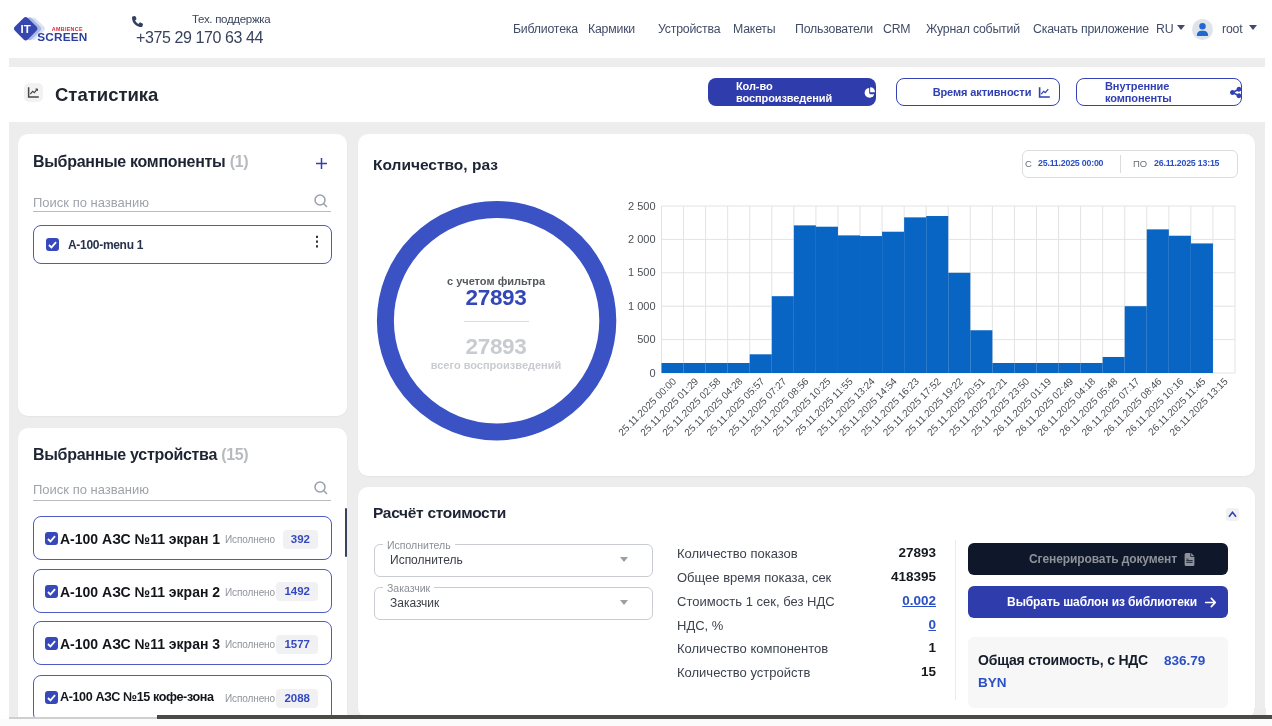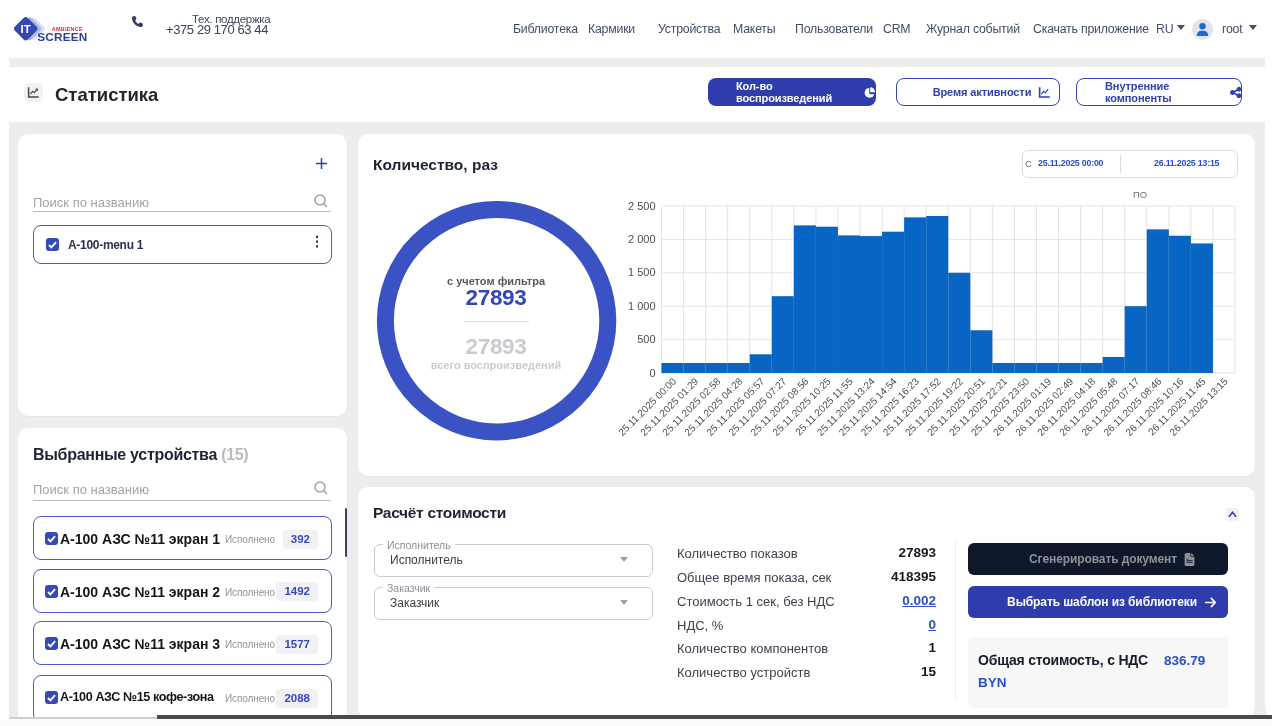--- a/index.html
+++ b/index.html
@@ -23,21 +23,21 @@
     <text x="13.7" y="22.8" text-anchor="middle" font-size="11.5" font-weight="bold" fill="#fff">IT</text>
     <text x="70.9" y="21.3" text-anchor="end" font-size="5.4" font-weight="bold" fill="#d62839" letter-spacing="0.3">AMBIENCE</text>
     <text x="25.2" y="31.2" font-size="11.8" font-weight="bold" fill="#2b3f9e" letter-spacing="0.2">SCREEN</text>
   </g>
 </svg>
 
 <svg class="abs" style="left:132px;top:15.5px" width="11" height="11" viewBox="0 0 512 512">
     <path fill="#333f5e" d="M164.9 24.6c-7.7-18.6-28-28.5-47.4-23.2l-88 24C12.1 30.2 0 46 0 64C0 311.4 200.6 512 448 512c18 0 33.8-12.1 38.6-29.5l24-88c5.3-19.4-4.6-39.7-23.2-47.4l-96-40c-16.3-6.8-35.2-2.1-46.3 11.6L304.7 368C234.3 334.7 177.3 277.7 144 207.3L193.3 167c13.7-11.2 18.4-30 11.6-46.3l-40-96z"></path>
   </svg>
 <div class="abs" style="left:152px;top:13px;font-size:11.5px;letter-spacing:-0.3px;color:#3c4660;margin-left:40px;">Тех. поддержка</div>
-<div class="abs" style="left:136px;top:22px;font-size:13px;letter-spacing:-0.4px;color:#38425c;margin-left:30px;">+375 29 170 63 44</div>
+<div class="abs" style="left:136px;top:29px;font-size:16px;letter-spacing:-0.4px;color:#38425c;">+375 29 170 63 44</div>
 
 <div class="nav" style="left:513px;">Библиотека</div>
 <div class="nav" style="left:588px;">Кармики</div>
 <div class="nav" style="left:658px;">Устройства</div>
 <div class="nav" style="left:733px;">Макеты</div>
 <div class="nav" style="left:795px;">Пользователи</div>
 <div class="nav" style="left:883px;">CRM</div>
 <div class="nav" style="left:926px;">Журнал событий</div>
 <div class="nav" style="left:1033px;">Скачать приложение</div>
 <div class="nav" style="left:1156px;">RU</div>
@@ -65,20 +65,21 @@
     </svg></div>
 <div class="abs btnf" style="left:896px;top:78px;width:164px;height:28px;border-radius:8px;border:1.5px solid #3442b5;background:#fff;color:#3040b4;">Время активности <svg width="13" height="13" viewBox="0 0 16 16">
       <path d="M2 1.5 V13.5 H14.5" stroke="#3040b4" stroke-width="2" fill="none"></path>
       <path d="M4 10 L7 6.5 L9 8.2 L12.6 3.8" stroke="#3040b4" stroke-width="1.5" fill="none"></path>
     </svg></div>
 <div class="abs btnf" style="left:1076px;top:78px;width:166px;height:28px;border-radius:8px;border:1.5px solid #3442b5;background:#fff;color:#3040b4;">Внутренние компоненты <svg width="13" height="13" viewBox="0 0 448 512">
       <path fill="#3040b4" d="M352 224c53 0 96-43 96-96s-43-96-96-96s-96 43-96 96c0 4 .2 8 .7 11.9l-94.1 47C145.4 170.2 121.9 160 96 160c-53 0-96 43-96 96s43 96 96 96c25.9 0 49.4-10.2 66.6-26.9l94.1 47c-.5 3.9-.7 7.8-.7 11.9c0 53 43 96 96 96s96-43 96-96s-43-96-96-96c-25.9 0-49.4 10.2-66.6 26.9l-94.1-47c.5-3.9 .7-7.8 .7-11.9s-.2-8-.7-11.9l94.1-47C302.6 213.8 326.1 224 352 224z"></path>
     </svg></div>
 
 <div class="card" style="left:18px;top:134px;width:329px;height:282px;">
+  <div class="abs b" style="left:15px;top:19px;font-size:16px;letter-spacing:-0.3px;color:#1d2433;">Выбранные компоненты <span style="color:#b7babe;">(1)</span></div>
   <svg class="abs" style="left:297px;top:23px" width="13" height="13" viewBox="0 0 13 13">
       <path d="M6.5 1 V12 M1 6.5 H12" stroke="#3040b4" stroke-width="1.5"></path>
     </svg>
   <div class="abs" style="left:15px;top:61px;font-size:13px;color:#9fa4ab;">Поиск по названию</div>
   <div class="abs" style="left:15px;top:77px;width:298px;height:1px;background:#b9bdc2;"></div>
   <svg class="abs" style="left:295px;top:59px" width="16" height="16" viewBox="0 0 16 16">
       <circle cx="7" cy="7" r="5" stroke="#9aa0a8" stroke-width="1.5" fill="none"></circle>
       <path d="M10.8 10.8 L14 14" stroke="#9aa0a8" stroke-width="1.5"></path>
     </svg>
   <div class="itemcard" style="top:91px;height:39px;padding-left:12px;">
@@ -139,21 +140,21 @@
 
 <div class="abs" style="left:344.5px;top:508px;width:2.5px;height:49px;background:#39435f;border-radius:2px;"></div>
 
 <div class="card" style="left:358px;top:134px;width:897px;height:342px;">
   <div class="abs b" style="left:15px;top:22px;font-size:15.5px;color:#1d2433;">Количество, раз</div>
 
   <div class="abs" style="left:664px;top:16px;width:216px;height:28px;border:1px solid #dcdcde;border-radius:6px;"></div>
   <div class="abs" style="left:667px;top:24px;font-size:9.5px;color:#6a7077;">С</div>
   <div class="abs b" style="left:680px;top:24px;font-size:8.8px;letter-spacing:-0.2px;color:#2b50c6;">25.11.2025 00:00</div>
   <div class="abs" style="left:762px;top:21px;width:1px;height:18px;background:#dcdcde;"></div>
-  <div class="abs" style="left:775px;top:24px;font-size:9.5px;color:#6a7077;margin-top:31px;">ПО</div>
+  <div class="abs" style="left:775px;top:24px;font-size:9.5px;color:#6a7077;">ПО</div>
   <div class="abs b" style="left:796px;top:24px;font-size:8.8px;letter-spacing:-0.2px;color:#2b50c6;">26.11.2025 13:15</div>
 </div>
 
 <svg class="abs" style="left:376px;top:200px" width="242" height="242">
   <circle cx="120.6" cy="120.7" r="111.2" stroke="#3a52c4" stroke-width="17" fill="none"></circle>
 </svg>
 <div class="abs b" style="left:396px;top:275px;width:200px;text-align:center;font-size:11px;color:#55595f;">с учетом фильтра</div>
 <div class="abs b" style="left:396px;top:285px;width:200px;text-align:center;font-size:22.5px;letter-spacing:-0.3px;color:#3347b8;">27893</div>
 <div class="abs" style="left:464px;top:321px;width:65px;height:1px;background:#d9dcdf;"></div>
 <div class="abs b" style="left:396px;top:334px;width:200px;text-align:center;font-size:22.5px;letter-spacing:-0.3px;color:#c8cbd0;">27893</div>

